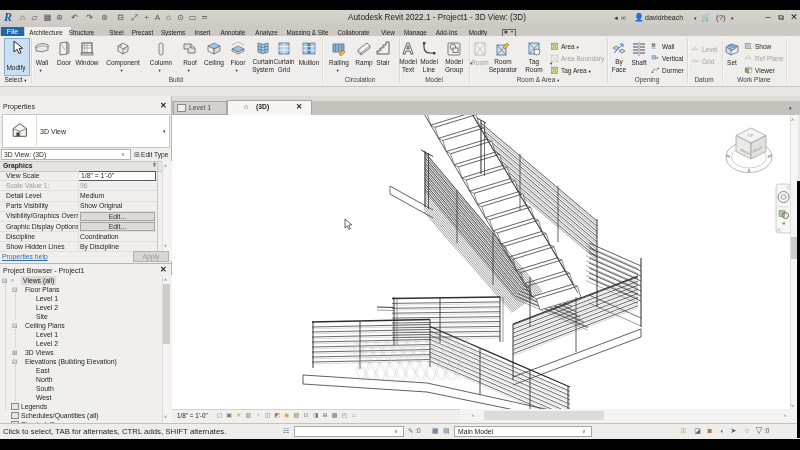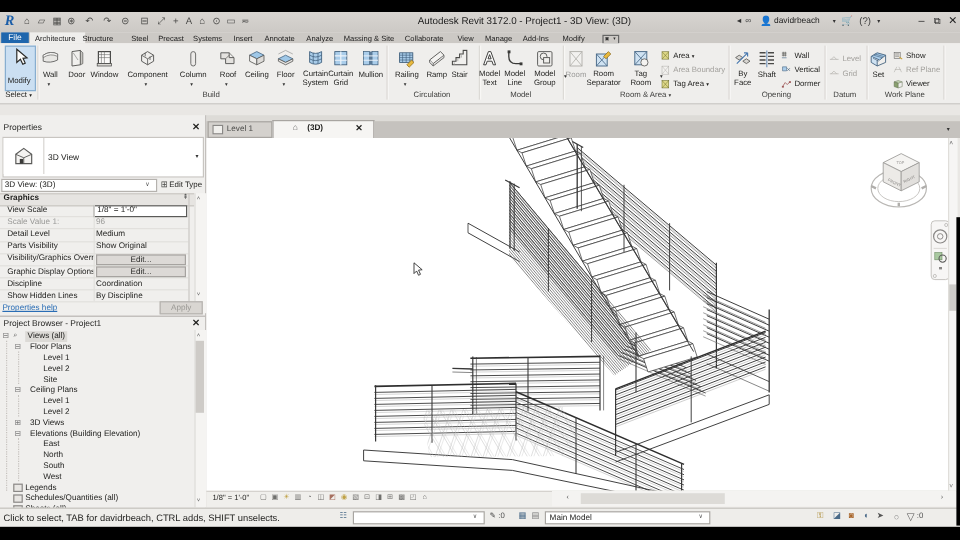--- a/index.html
+++ b/index.html
@@ -12,21 +12,21 @@
     <div style="left:84px;top:12px;width:11px;height:12px;font-size:8px;color:#4a4a48;line-height:12px;white-space:nowrap;text-align:center;">↷</div>
     <div style="left:99px;top:12px;width:11px;height:12px;font-size:8px;color:#4a4a48;line-height:12px;white-space:nowrap;text-align:center;">⊜</div>
     <div style="left:115px;top:12px;width:11px;height:12px;font-size:8px;color:#4a4a48;line-height:12px;white-space:nowrap;text-align:center;">⊟</div>
     <div style="left:129px;top:12px;width:11px;height:12px;font-size:8px;color:#4a4a48;line-height:12px;white-space:nowrap;text-align:center;">⤢</div>
     <div style="left:141px;top:12px;width:11px;height:12px;font-size:8px;color:#4a4a48;line-height:12px;white-space:nowrap;text-align:center;">+</div>
     <div style="left:152px;top:12px;width:11px;height:12px;font-size:8px;color:#4a4a48;line-height:12px;white-space:nowrap;text-align:center;">A</div>
     <div style="left:163px;top:12px;width:11px;height:12px;font-size:8px;color:#4a4a48;line-height:12px;white-space:nowrap;text-align:center;">⌂</div>
     <div style="left:175px;top:12px;width:11px;height:12px;font-size:8px;color:#4a4a48;line-height:12px;white-space:nowrap;text-align:center;">⊙</div>
     <div style="left:187px;top:12px;width:11px;height:12px;font-size:8px;color:#4a4a48;line-height:12px;white-space:nowrap;text-align:center;">▭</div>
     <div style="left:199px;top:12px;width:11px;height:12px;font-size:8px;color:#4a4a48;line-height:12px;white-space:nowrap;text-align:center;">≂</div>
-    <div style="left:297px;top:11px;width:280px;height:14px;font-size:8.2px;color:#1c1c1c;line-height:14px;white-space:nowrap;text-align:center;">Autodesk Revit 3172.0 - Project1 - 3D View: (3D)</div>
+    <div style="left:297px;top:11px;width:280px;height:14px;font-size:8.2px;color:#1c1c1c;line-height:14px;white-space:nowrap;text-align:center;">Autodesk Revit 2022.1 - Project1 - 3D View: (3D)</div>
     <div style="left:613px;top:13px;width:6px;height:10px;font-size:6px;color:#333;line-height:10px;white-space:nowrap;">◄</div>
     <div style="left:621px;top:12px;width:11px;height:12px;font-size:7px;color:#444;line-height:12px;white-space:nowrap;">∞</div>
     <div style="left:634px;top:12px;width:9px;height:12px;font-size:8px;color:#3a6fb0;line-height:12px;white-space:nowrap;">👤</div>
     <div style="left:645px;top:11px;width:48px;height:14px;font-size:7px;color:#222;line-height:14px;white-space:nowrap;">davidrbeach</div>
     <div style="left:694px;top:14px;width:6px;height:8px;font-size:5px;color:#333;line-height:8px;white-space:nowrap;">▾</div>
     <div style="left:701px;top:12px;width:10px;height:12px;font-size:8px;color:#444;line-height:12px;white-space:nowrap;">🛒</div>
     <div style="left:716px;top:11px;width:11px;height:13px;font-size:8px;color:#3c3c3c;line-height:13px;white-space:nowrap;">(?)</div>
     <div style="left:731px;top:14px;width:6px;height:8px;font-size:5px;color:#333;line-height:8px;white-space:nowrap;">▾</div>
     <div style="left:763px;top:11px;width:10px;height:13px;font-size:9px;color:#222;line-height:13px;white-space:nowrap;text-align:center;">–</div>
     <div style="left:776px;top:11px;width:10px;height:13px;font-size:8px;color:#222;line-height:13px;white-space:nowrap;text-align:center;">⧉</div>
@@ -827,21 +827,21 @@
     <div style="left:311.0000000000001px;top:411px;width:9px;height:9px;font-size:6px;color:#5a5a58;line-height:9px;white-space:nowrap;text-align:center;opacity:.85;">◨</div>
     <div style="left:320.60000000000014px;top:411px;width:9px;height:9px;font-size:6px;color:#5a5a58;line-height:9px;white-space:nowrap;text-align:center;opacity:.85;">⊞</div>
     <div style="left:330.20000000000016px;top:411px;width:9px;height:9px;font-size:6px;color:#5a5a58;line-height:9px;white-space:nowrap;text-align:center;opacity:.85;">▩</div>
     <div style="left:339.8000000000002px;top:411px;width:9px;height:9px;font-size:6px;color:#5a5a58;line-height:9px;white-space:nowrap;text-align:center;opacity:.85;">◰</div>
     <div style="left:349.4000000000002px;top:411px;width:9px;height:9px;font-size:6px;color:#5a5a58;line-height:9px;white-space:nowrap;text-align:center;opacity:.85;">⌂</div>
     <div style="left:460px;top:409px;width:337px;height:13px;background:#f4f3f1;"></div>
     <div style="left:472px;top:411px;width:8px;height:9px;font-size:6px;color:#555;line-height:9px;white-space:nowrap;">‹</div>
     <div style="left:784px;top:411px;width:8px;height:9px;font-size:6px;color:#555;line-height:9px;white-space:nowrap;">›</div>
     <div style="left:484px;top:411px;width:120px;height:9px;background:#dddbd7;"></div>
     <div style="left:0px;top:423px;width:800px;height:15px;background:#eeedea;border-top:1px solid #c5c2be;"></div>
-    <div style="left:3px;top:425.5px;width:270px;height:11px;font-size:7.8px;color:#1d1d1b;line-height:11px;white-space:nowrap;">Click to select, TAB for davidrbeach, CTRL adds, SHIFT unselects.</div>
+    <div style="left:3px;top:425.5px;width:270px;height:11px;font-size:7.8px;color:#1d1d1b;line-height:11px;white-space:nowrap;">Click to select, TAB for alternates, CTRL adds, SHIFT alternates.</div>
     <div style="left:283px;top:425px;width:10px;height:11px;font-size:7px;color:#4a6a88;line-height:11px;white-space:nowrap;">☷</div>
     <div style="left:294px;top:425.5px;width:110px;height:11px;background:#fff;border:1px solid #a8a5a1;box-sizing:border-box;"></div>
     <div style="left:394px;top:426.5px;width:8px;height:9px;font-size:5px;color:#555;line-height:9px;white-space:nowrap;">∨</div>
     <div style="left:408px;top:426px;width:30px;height:10px;font-size:6.5px;color:#555;line-height:10px;white-space:nowrap;">✎ :0</div>
     <div style="left:432px;top:425px;width:9px;height:11px;font-size:7px;color:#4a6a88;line-height:11px;white-space:nowrap;">▦</div>
     <div style="left:443px;top:425px;width:9px;height:11px;font-size:7px;color:#777;line-height:11px;white-space:nowrap;">▤</div>
     <div style="left:454px;top:425.5px;width:138px;height:11px;background:#fff;border:1px solid #a8a5a1;box-sizing:border-box;"></div>
     <div style="left:458px;top:426.5px;width:80px;height:9px;font-size:6.8px;color:#1d1d1b;line-height:9px;white-space:nowrap;">Main Model</div>
     <div style="left:582px;top:426.5px;width:8px;height:9px;font-size:5px;color:#555;line-height:9px;white-space:nowrap;">∨</div>
     <div style="left:678px;top:425px;width:11px;height:11px;font-size:7px;color:#a8852a;line-height:11px;white-space:nowrap;text-align:center;">⚿</div>

